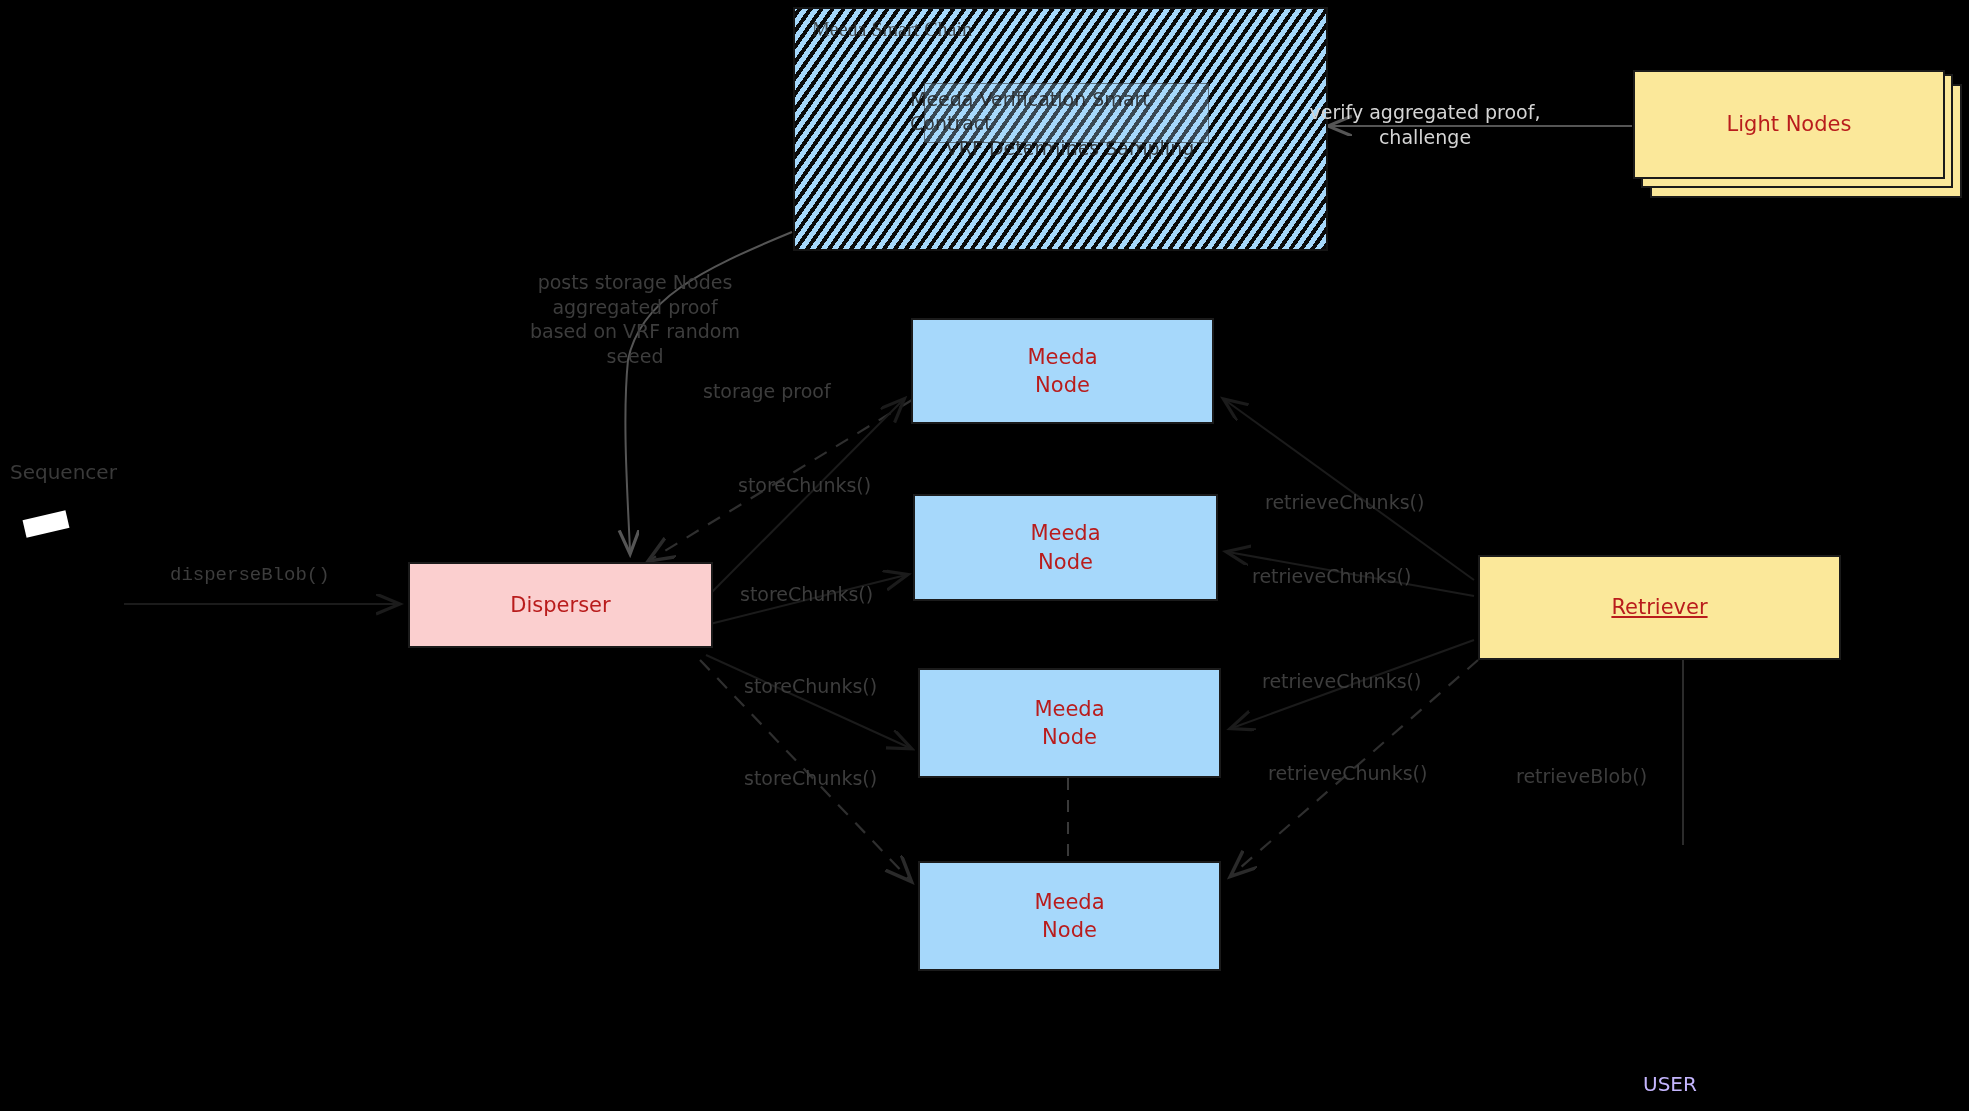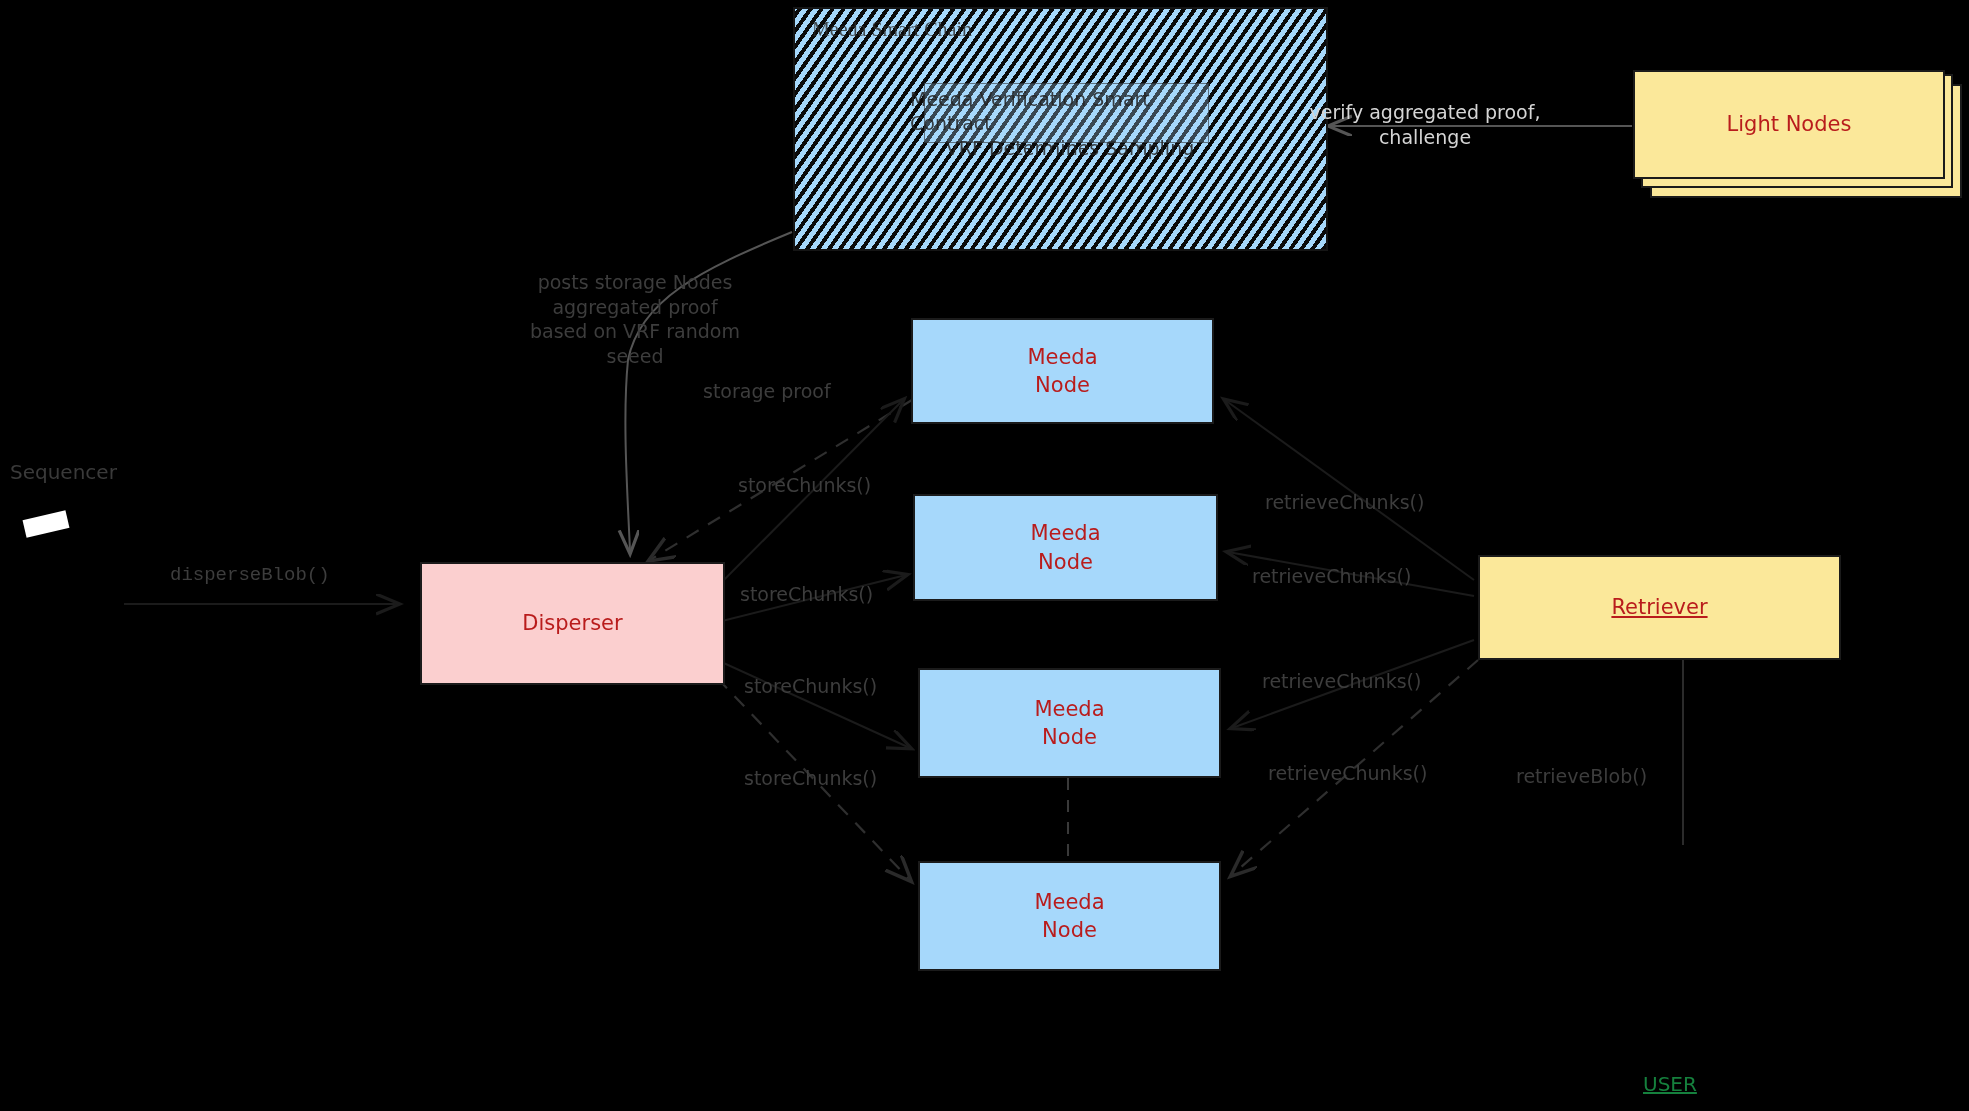--- a/index.html
+++ b/index.html
@@ -224,21 +224,21 @@
   <div class="contract-inner-text">Meeda Verification Smart
 Contract</div>
   <div class="contract-sub-text">VRF Determines Sampling</div>
 
   <div class="card-shadow" style="left:1650px; top:84px; width:312px; height:114px;"></div>
   <div class="card-shadow" style="left:1641px; top:74px; width:312px; height:114px;"></div>
   <div class="node-box yellow-node" style="left:1633px; top:70px; width:312px; height:109px;">
     <span>Light Nodes</span>
   </div>
 
-  <div class="node-box pink-node" style="left:420px; top:562px; width:305px; height:123px;">
+  <div class="node-box pink-node" style="left:408px; top:562px; width:305px; height:86px;">
     <span>Disperser</span>
   </div>
 
   <div class="node-box blue-node" style="left:911px; top:318px; width:303px; height:106px;">
     <span>Meeda
 Node</span>
   </div>
   <div class="node-box blue-node" style="left:913px; top:494px; width:305px; height:107px;">
     <span>Meeda
 Node</span>
@@ -251,21 +251,21 @@
     <span>Meeda
 Node</span>
   </div>
 
   <div class="node-box yellow-node" style="left:1478px; top:555px; width:363px; height:105px;text-decoration:underline;">
     <span>Retriever</span>
   </div>
 
   <div class="plain-label" style="left:10px; top:460px;">Sequencer</div>
   <div class="seq-shape"></div>
-  <div class="plain-label" style="left:1643px; top:1072px; color:#15803d;text-decoration:underline;">USER</div>
+  <div class="plain-label" style="left:1643px; top:1072px; color:#c4b5fd;">USER</div>
 
   <div class="edge-label center" style="left:1305px; top:100px; width:240px; color:#d6d6d6;">verify aggregated proof,
 challenge</div>
 
   <div class="edge-label center" style="left:520px; top:270px; width:230px;">posts storage Nodes
 aggregated proof
 based on VRF random
 seeed</div>
 
   <div class="edge-label" style="left:703px; top:379px;">storage proof</div>

